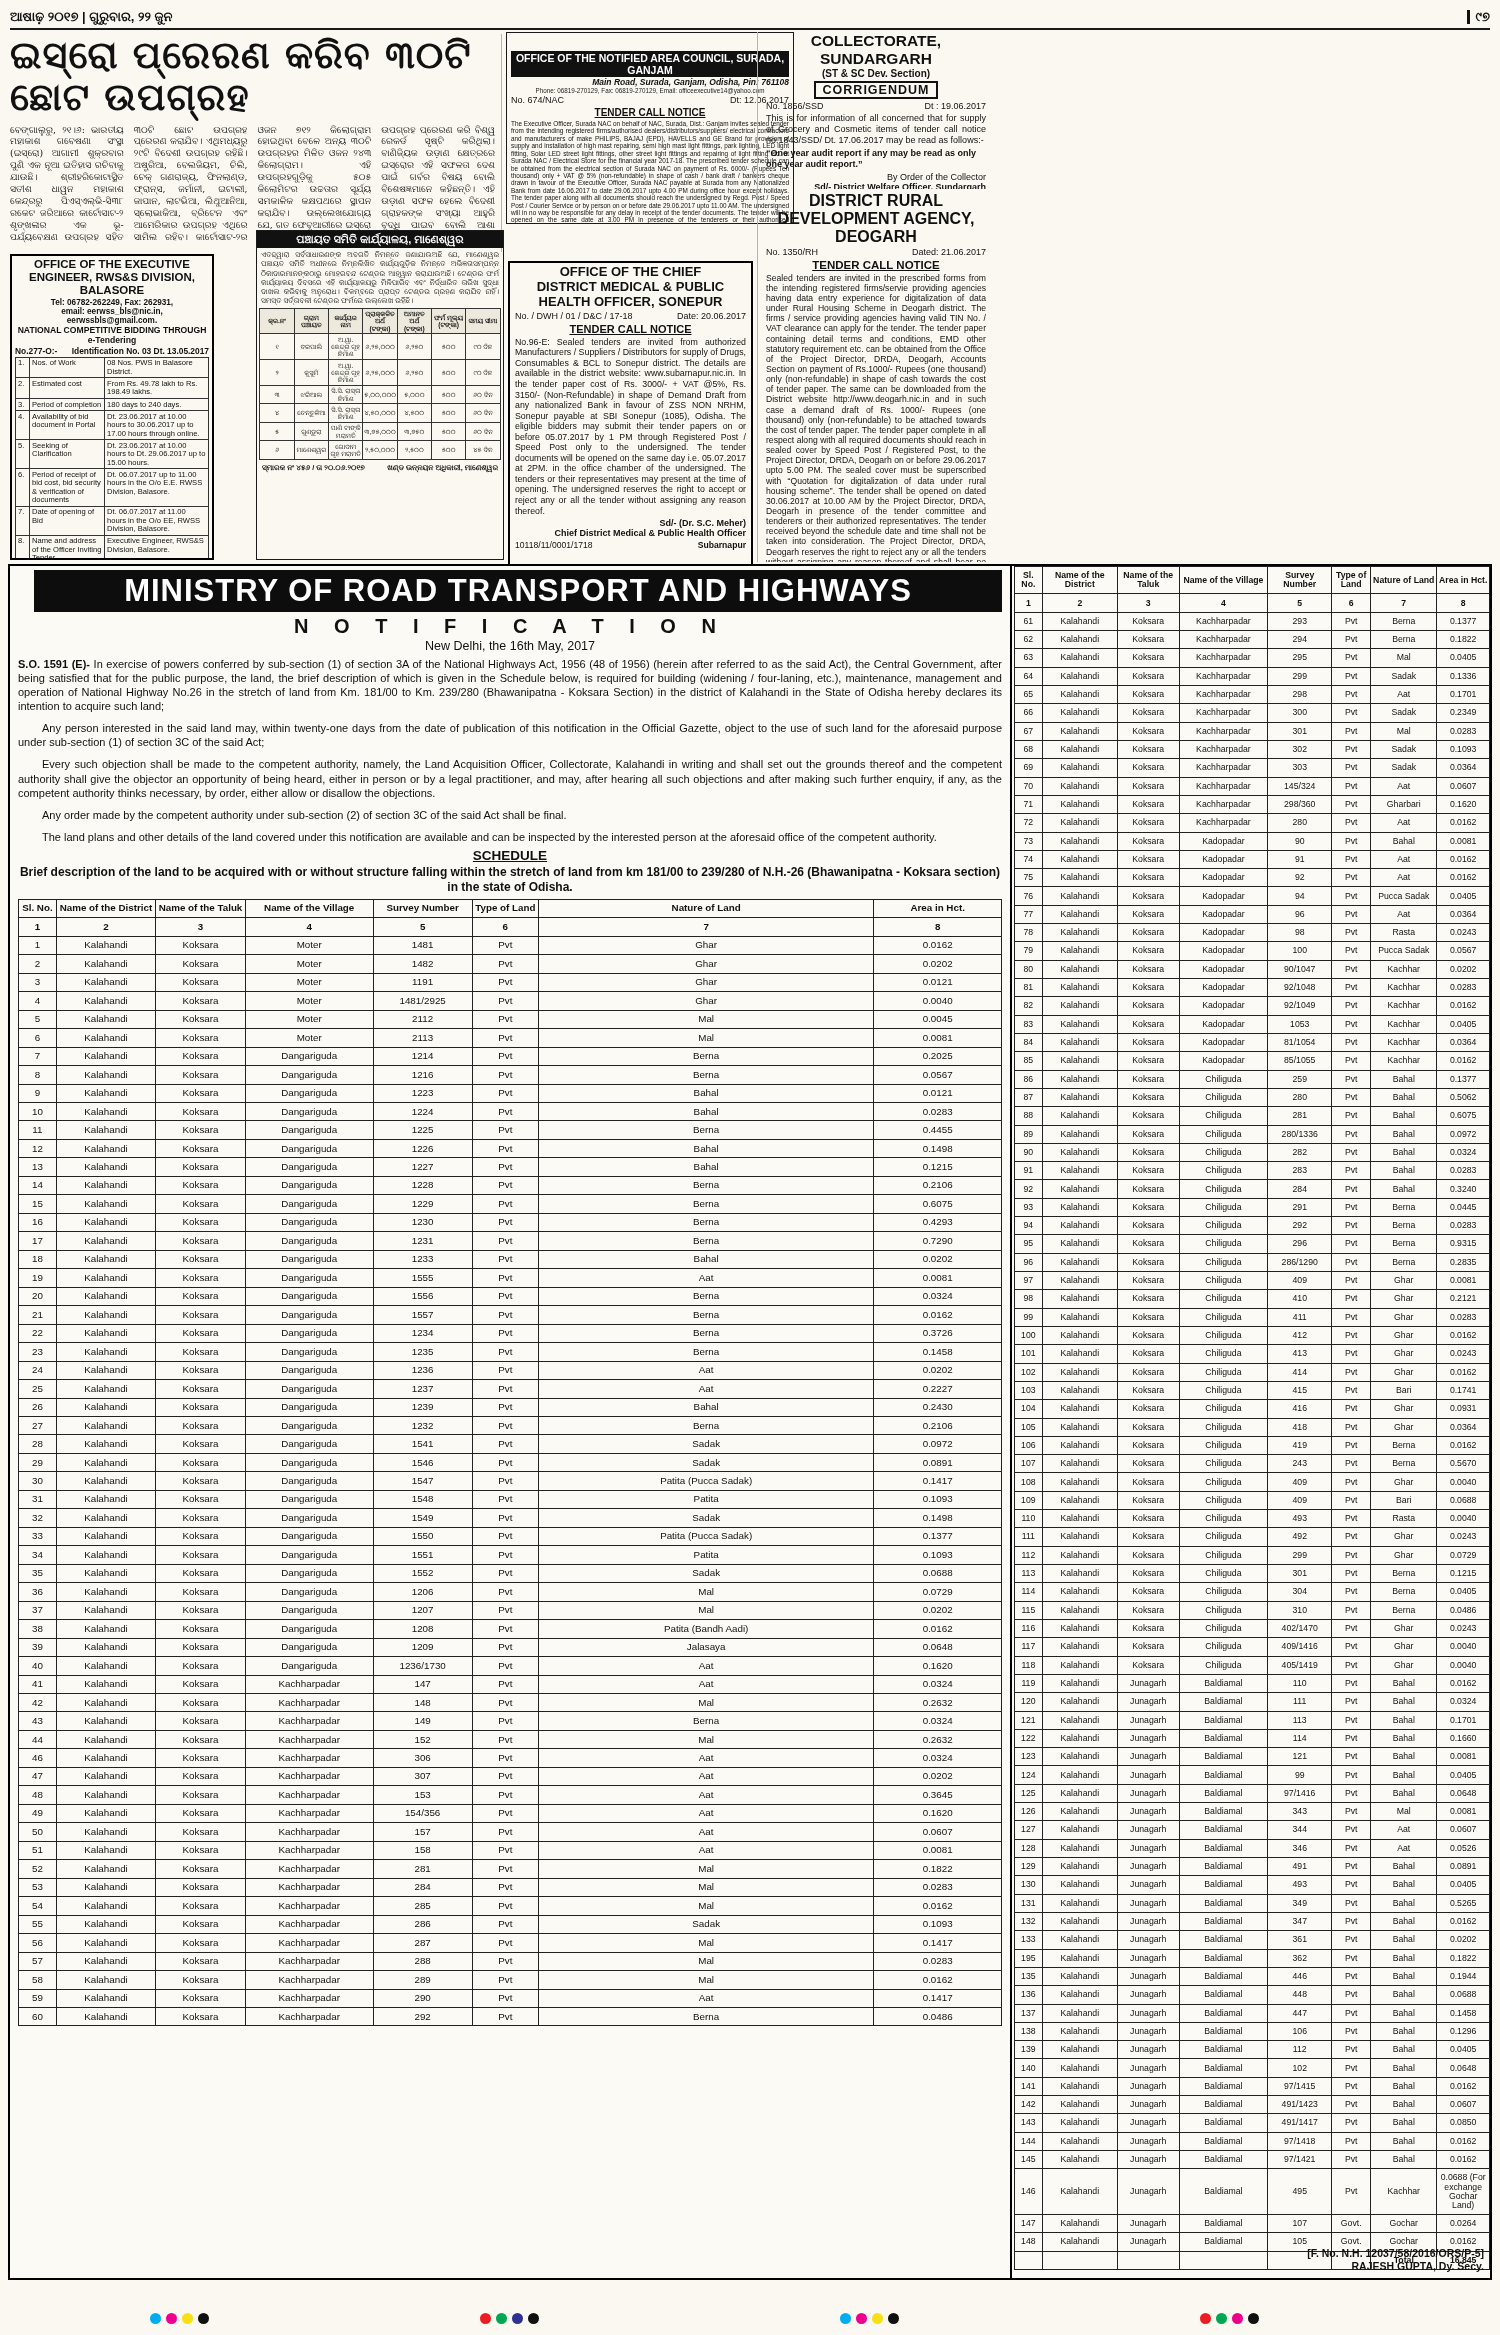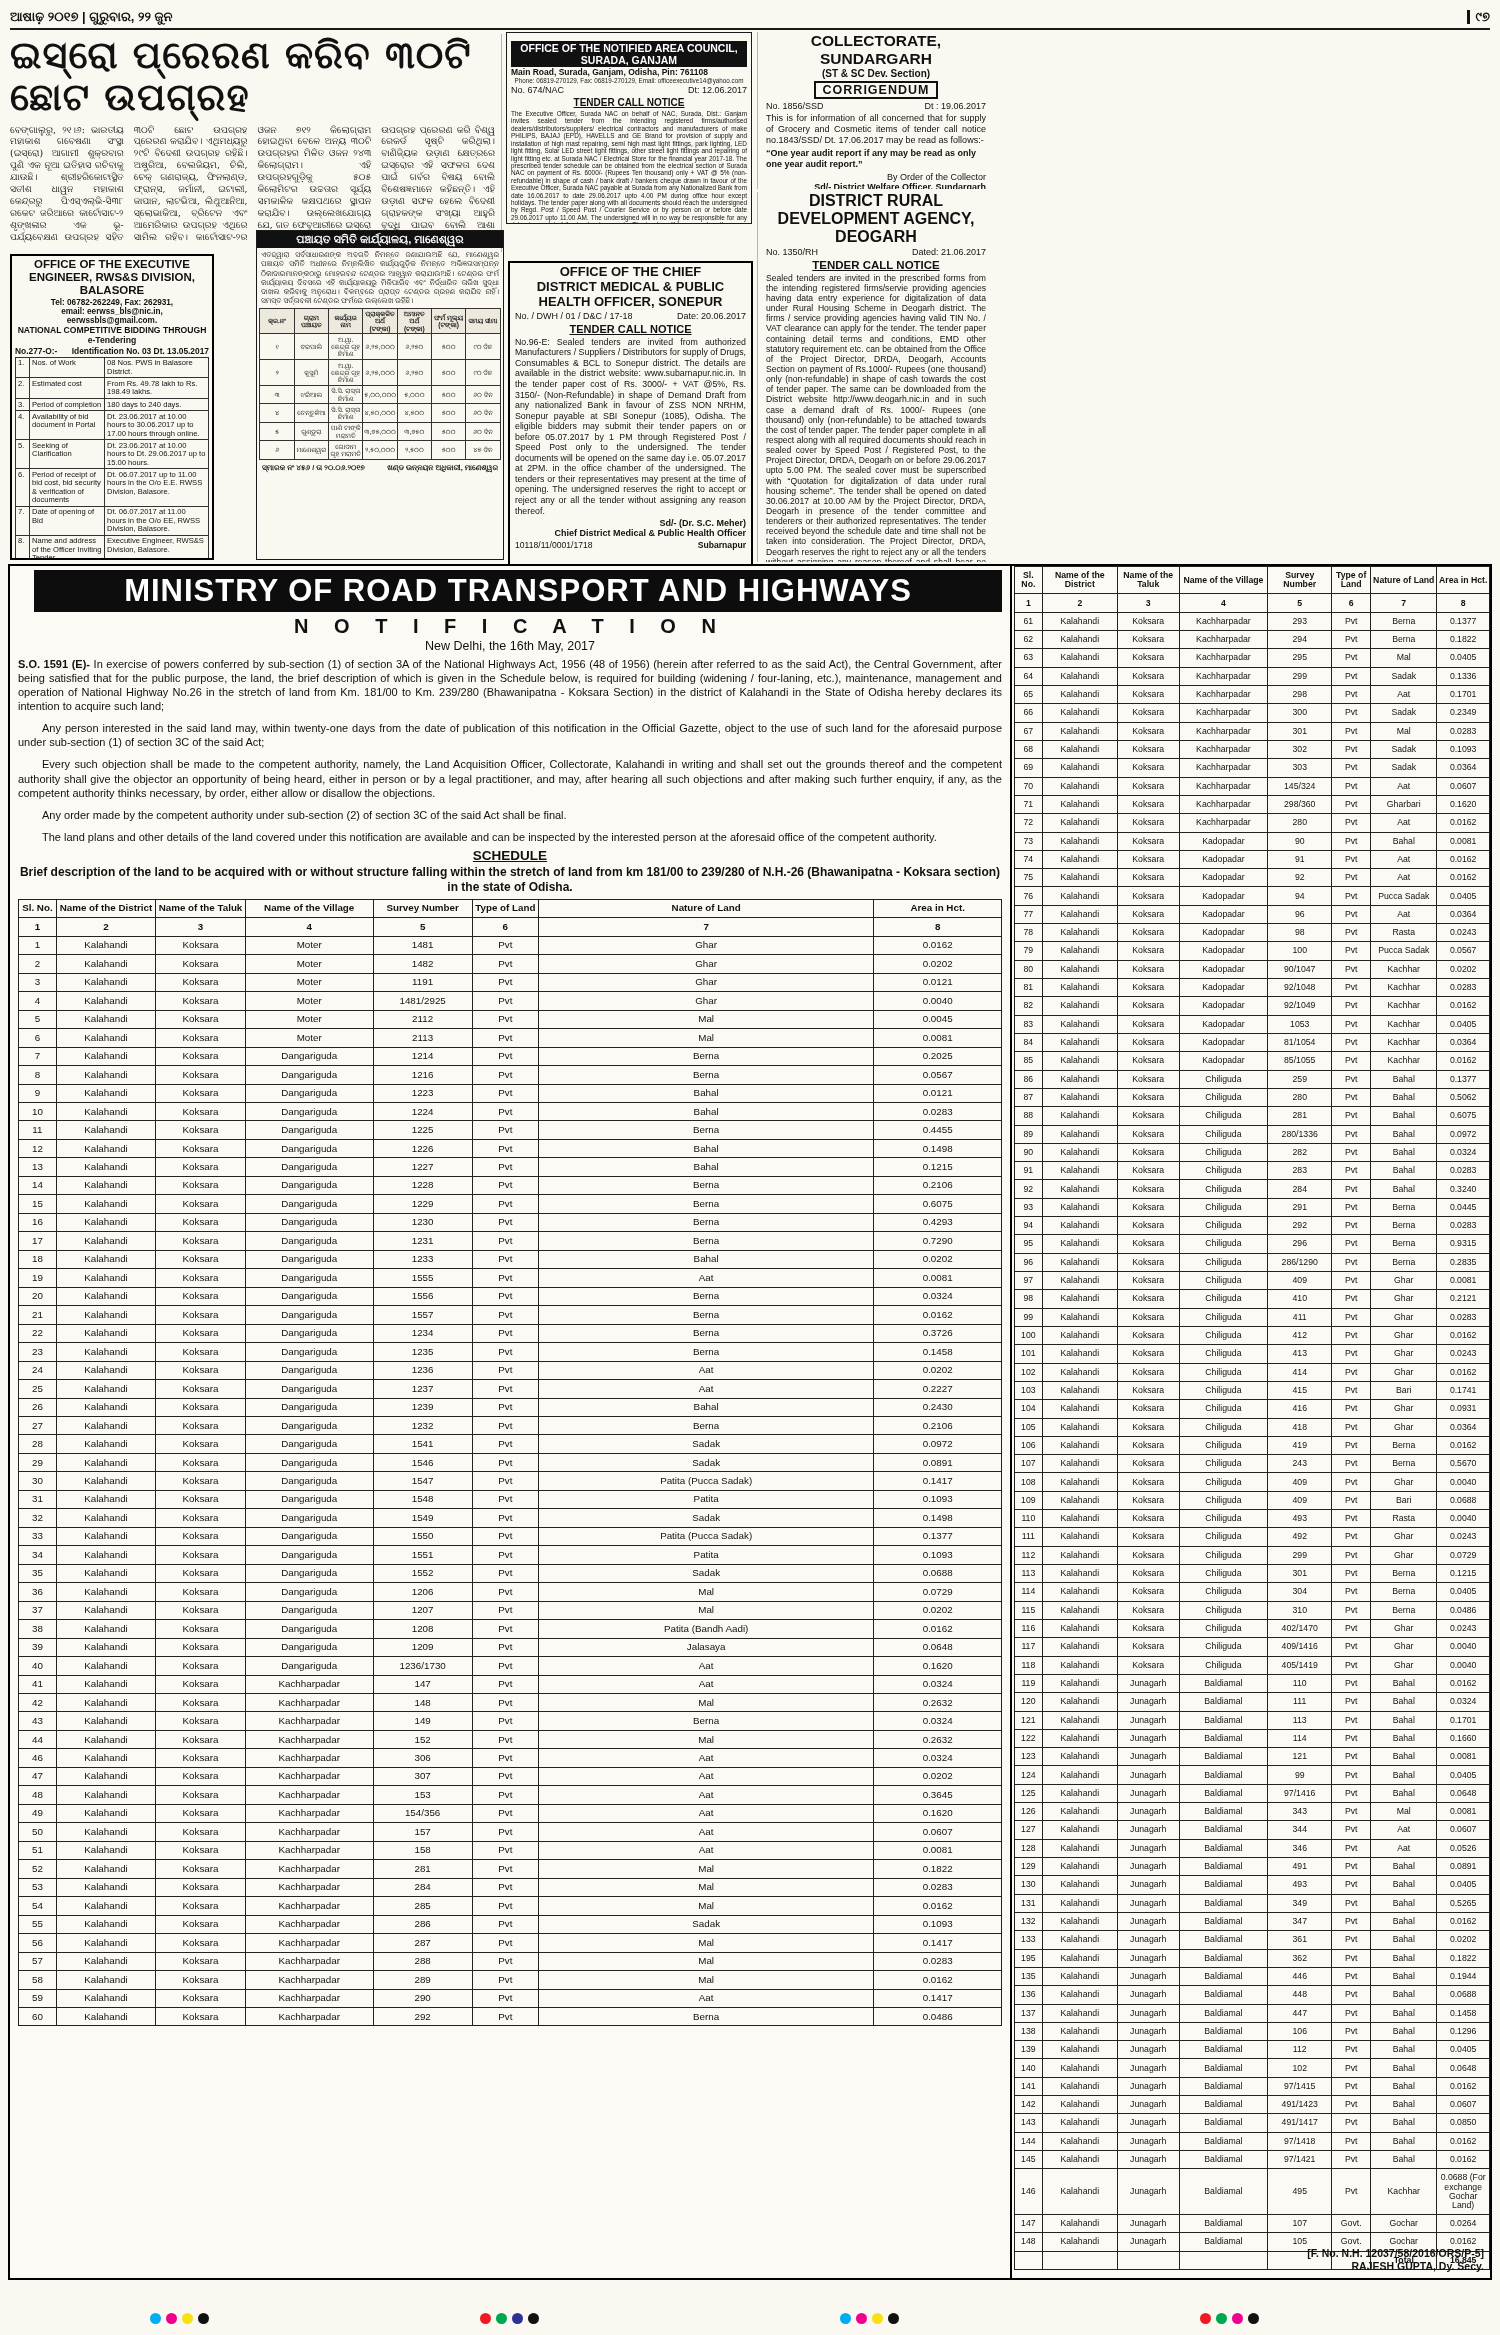--- a/index.html
+++ b/index.html
@@ -12,23 +12,23 @@
   
   #isro{left:10px;top:34px;width:492px;height:218px;border-right:1px solid #b9b4a6;padding-right:6px;}
   #isro h1{margin:0 0 6px 0;font-family:"DejaVu Serif",serif;font-size:38px;line-height:1.1;font-weight:bold;letter-spacing:1px;}
   #isro .cols{column-count:4;column-gap:10px;font-family:"DejaVu Serif",serif;font-size:9.3px;line-height:1.28;text-align:justify;}
   .just{text-align:justify;}
   .b{font-weight:bold;}
   .sign-r{text-align:right;font-size:9px;}
   .refline{display:flex;justify-content:space-between;font-size:9px;margin:1px 0;}
   .ntitle{text-align:center;font-weight:bold;text-decoration:underline;margin:2px 0;}
   
-  #nac{left:506px;top:32px;width:246px;height:192px;border:1.5px solid #1a1a1a;padding:8px 4px;}
+  #nac{left:506px;top:32px;width:288px;height:192px;border:1.5px solid #1a1a1a;padding:18px 4px;}
   #nac .t1{font-size:10.5px;font-weight:bold;text-align:center;background:#111;color:#fff;padding:1px 0;}
-  #nac .t2{font-size:8.5px;font-weight:bold;text-align:left;}
+  #nac .t2{font-size:8.5px;font-weight:bold;text-align:right;font-style:italic;}
   #nac .t3{font-size:6.3px;text-align:center;color:#222;}
   #nac .ntitle{font-size:10px;}
   #nac p{margin:1px 0;font-size:6.4px;line-height:1.16;}
   
   #sund{left:757px;top:32px;width:233px;height:157px;border-left:1px solid #b9b4a6;padding:0 4px 0 8px;}
   #sund .t1{font-size:15.5px;font-weight:bold;text-align:center;}
   #sund .t2{font-size:10px;font-weight:bold;text-align:center;}
   #sund .corr{display:block;width:120px;margin:2px auto;border:2px solid #111;text-align:center;font-weight:bold;font-size:12.5px;letter-spacing:1px;}
   #sund p{margin:2px 0;font-size:9px;line-height:1.22;}
   #sund .q{font-weight:bold;}

